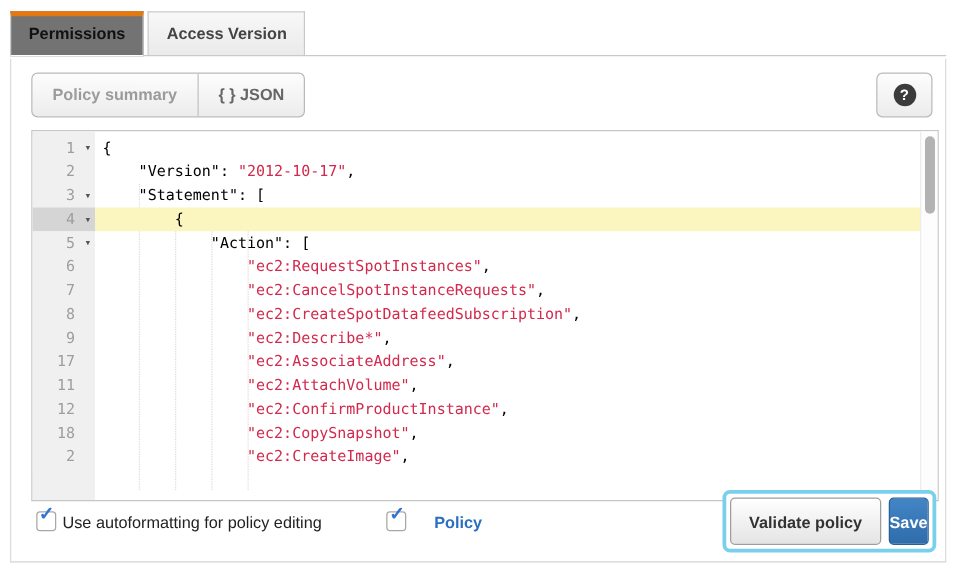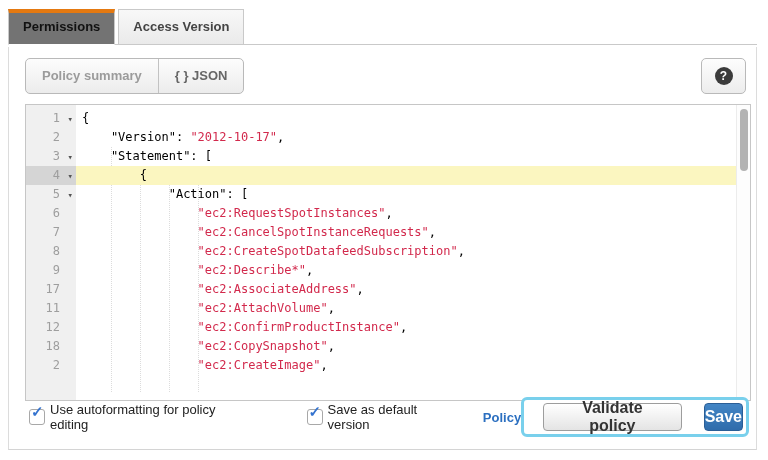--- a/index.html
+++ b/index.html
@@ -51,22 +51,22 @@
   .footer{position:absolute;left:0;right:0;bottom:0;height:58px;display:flex;align-items:center;
           padding:0 6px 6px 20px;box-sizing:border-box;}
   .cb-group{display:flex;align-items:center;font-size:13px;color:#222;}
   .checkbox{width:14px;height:14px;flex:none;background:#fff;border:1px solid #a8a8a8;border-radius:3px;position:relative;cursor:pointer;}
   .checkbox .check{display:none;position:absolute;left:1px;top:-6px;color:var(--check);font-size:15px;font-weight:bold;line-height:1;}
   .checkbox.checked .check{display:block;}
   .cb-label{margin-left:5px;cursor:default;}
   .cb2{margin-left:52px;}
   .cancel-link{margin-left:22px;font-size:13px;font-weight:bold;color:var(--link);cursor:pointer;}
   .focus-ring{margin-left:auto;margin-right:1px;border:3px solid var(--ring);border-radius:6px;padding:3px;display:flex;gap:6px;background:#fff;}
-  .btn{height:28px;box-sizing:border-box;border-radius:4px;font-size:16px;font-weight:bold;display:flex;align-items:center;cursor:pointer;
-       font-family:"Liberation Sans",sans-serif;margin-left:16px;}
+  .btn{height:38px;box-sizing:border-box;border-radius:4px;font-size:13px;font-weight:bold;display:flex;align-items:center;cursor:pointer;
+       font-family:"Liberation Sans",sans-serif;}
   .btn-validate{background:linear-gradient(#ffffff,#e4e4e4);border:1px solid #9d9d9d;color:#333;padding:0 14px;}
   .btn-save{background:linear-gradient(#4285c5,#2f6cab);border:1px solid #2a5e96;color:#fff;padding:0 0;}
 </style>
 </head>
 <body>
 
 <div class="wrap">
 
   <div class="tabbar">
       <div class="tab active">Permissions</div>
@@ -158,21 +158,20 @@
       <div class="cb-group">
         <div class="checkbox checked">
           <span class="check">✓</span>
         </div>
         <span class="cb-label">Use autoformatting for policy editing</span>
       </div>
       <div class="cb-group cb2">
         <div class="checkbox checked">
           <span class="check">✓</span>
         </div>
-        <span class="cb-label">Save as default version</span>
       </div>
       <span class="cancel-link">Policy</span>
       <div class="focus-ring">
         <button class="btn btn-validate">Validate policy</button>
         <button class="btn btn-save">Save</button>
       </div>
     </div>
 
   </div>
 </div>

